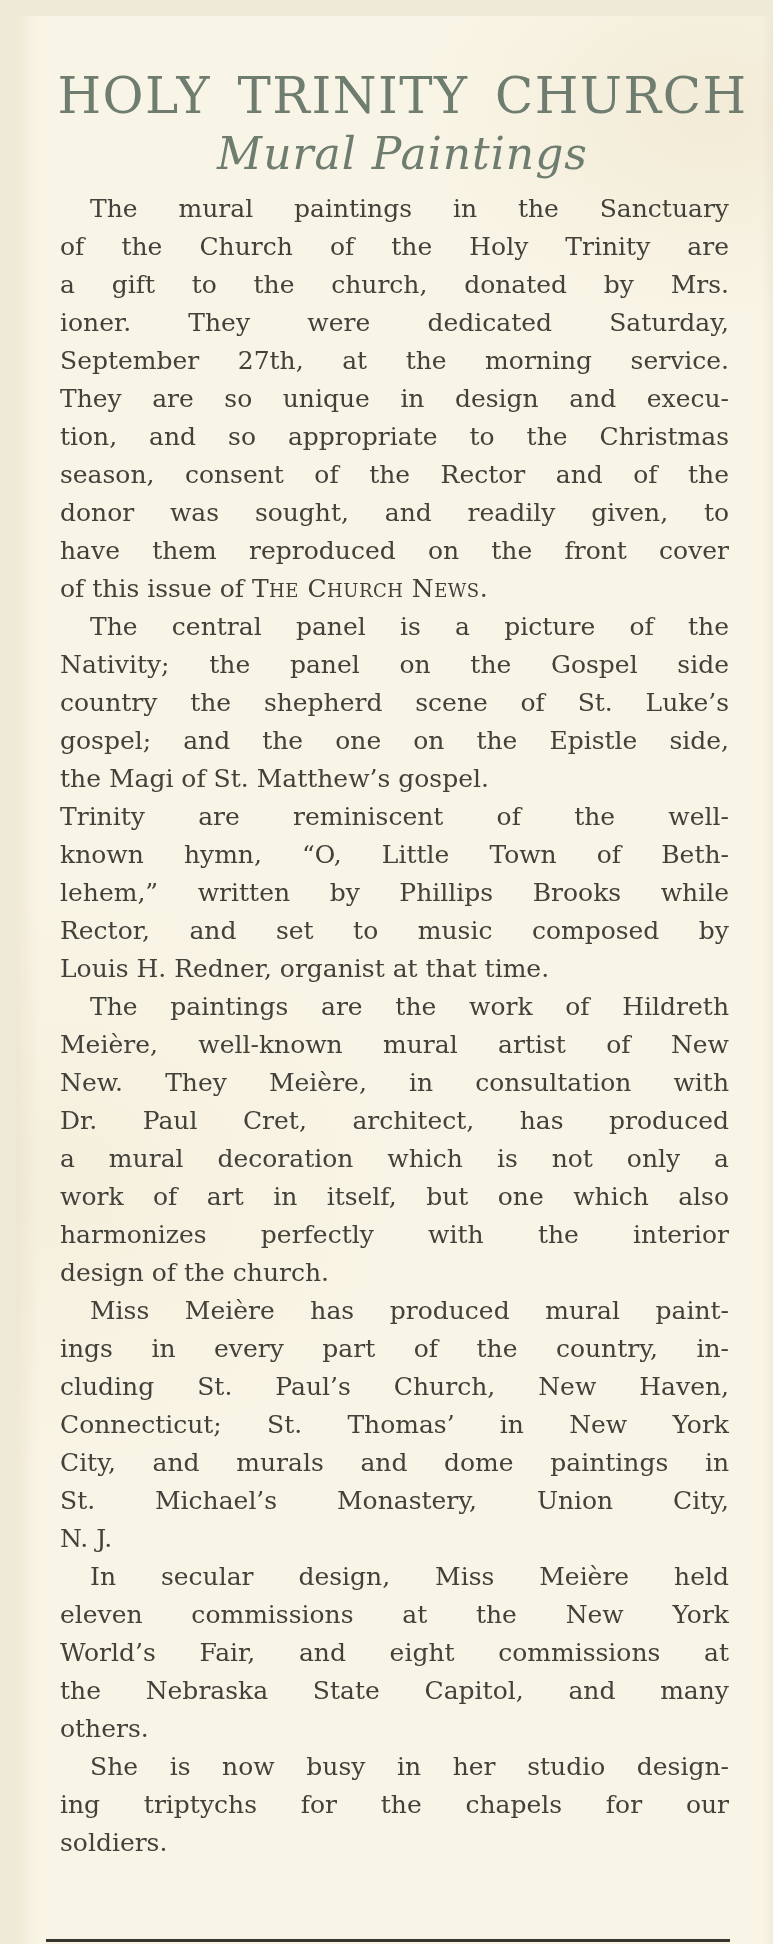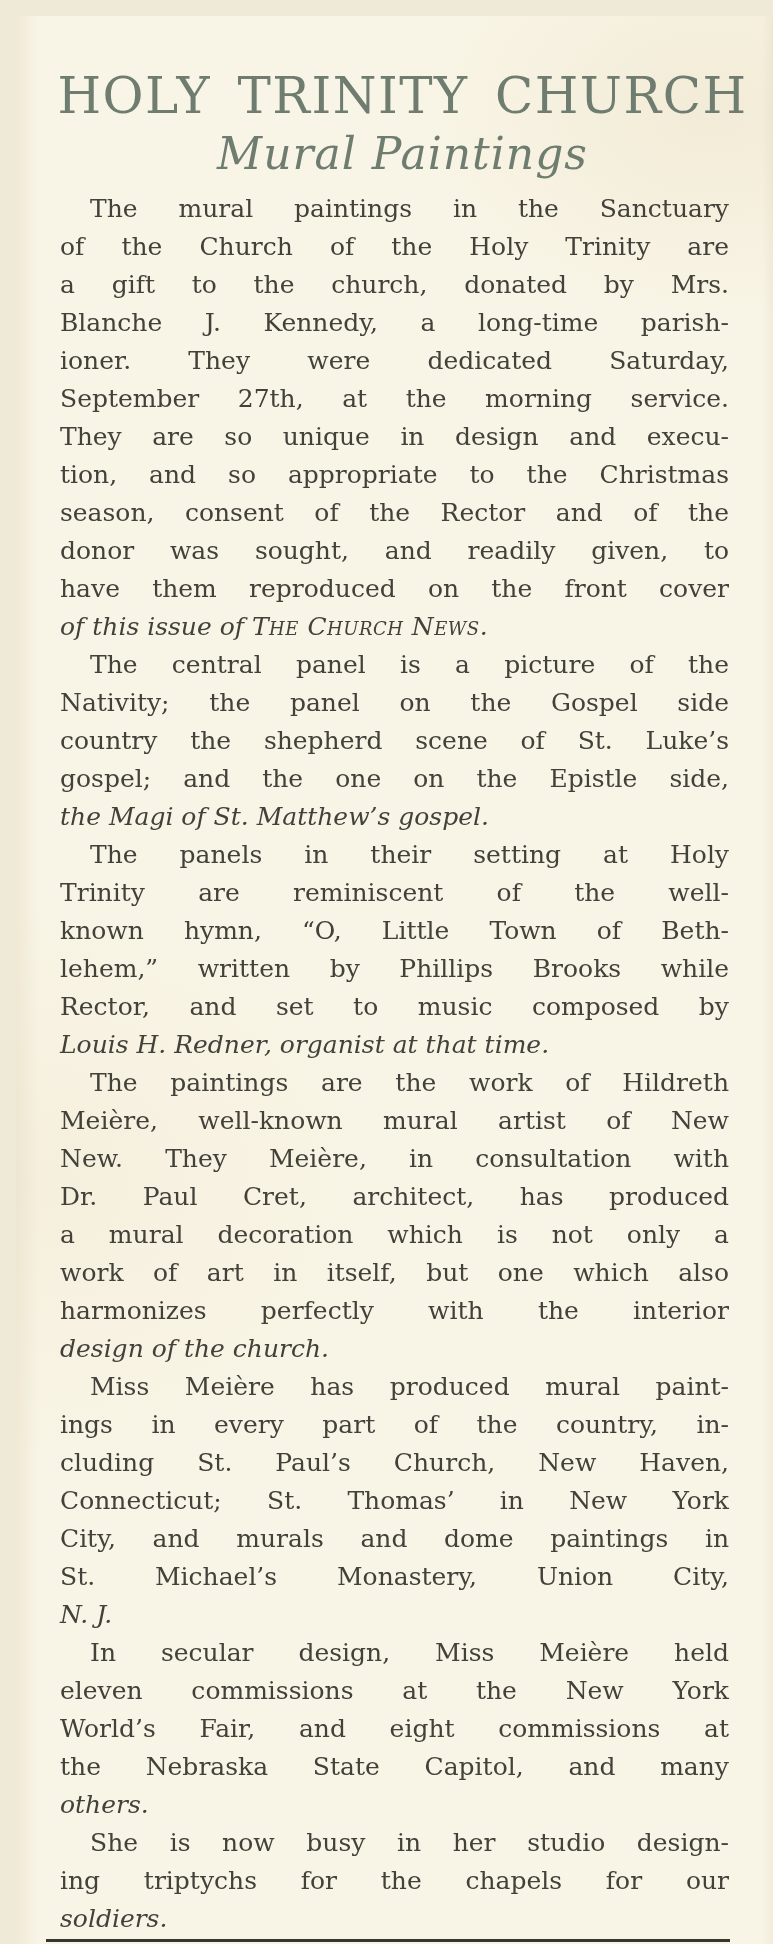--- a/index.html
+++ b/index.html
@@ -46,21 +46,21 @@
     margin: 14px 60px 0 44px;
     font-size: 25px;
     line-height: 38px;
     color: var(--body-ink, #42413a);
   }
   .line {
     text-align: justify;
     text-align-last: justify;
   }
   .line.indent { text-indent: 30px; }
-  .line.para-end { text-align-last: left; font-style: italic; }
+  .line.para-end { text-align-last: left; }
   .smallcaps {
     font-variant: small-caps;
     letter-spacing: 0.5px;
   }
   .double-rule {
     position: absolute;
     top: 1923px;
     left: 30px;
     width: 684px;
   }
@@ -78,35 +78,33 @@
 </head>
 <body>
 
 <div class="page">
   <h1 class="title">HOLY TRINITY CHURCH</h1>
   <h2 class="subtitle">Mural Paintings</h2>
   <article class="body-text">
       <div class="line indent">The mural paintings in the Sanctuary</div>
       <div class="line">of the Church of the Holy Trinity are</div>
       <div class="line">a gift to the church, donated by Mrs.</div>
-      <div class="line">Blanche J. Kennedy, a long-time parish-</div>
       <div class="line">ioner. They were dedicated Saturday,</div>
       <div class="line">September 27th, at the morning service.</div>
       <div class="line">They are so unique in design and execu-</div>
       <div class="line">tion, and so appropriate to the Christmas</div>
       <div class="line">season, consent of the Rector and of the</div>
       <div class="line">donor was sought, and readily given, to</div>
       <div class="line">have them reproduced on the front cover</div>
       <div class="line para-end"><span>of this issue of </span><span class="smallcaps">The Church News</span><span>.</span></div>
       <div class="line indent">The central panel is a picture of the</div>
       <div class="line">Nativity; the panel on the Gospel side</div>
       <div class="line">country the shepherd scene of St. Luke’s</div>
       <div class="line">gospel; and the one on the Epistle side,</div>
       <div class="line para-end">the Magi of St. Matthew’s gospel.</div>
-      <div class="line indent">The panels in their setting at Holy</div>
       <div class="line">Trinity are reminiscent of the well-</div>
       <div class="line">known hymn, “O, Little Town of Beth-</div>
       <div class="line">lehem,” written by Phillips Brooks while</div>
       <div class="line">Rector, and set to music composed by</div>
       <div class="line para-end">Louis H. Redner, organist at that time.</div>
       <div class="line indent">The paintings are the work of Hildreth</div>
       <div class="line">Meière, well-known mural artist of New</div>
       <div class="line">New. They Meière, in consultation with</div>
       <div class="line">Dr. Paul Cret, architect, has produced</div>
       <div class="line">a mural decoration which is not only a</div>

